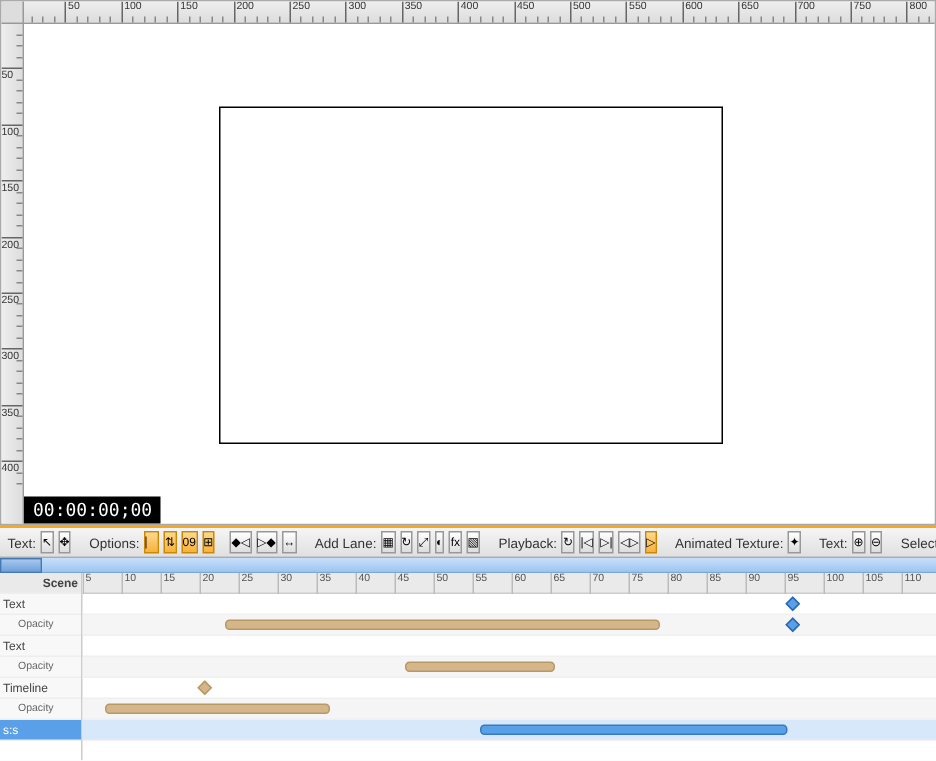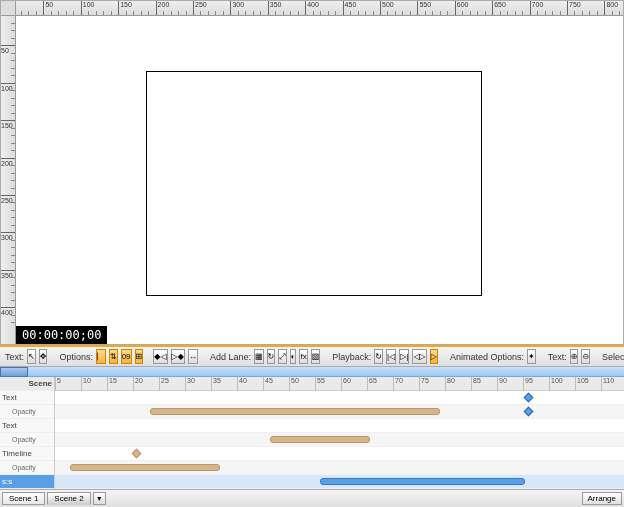--- a/index.html
+++ b/index.html
@@ -213,21 +213,21 @@
       <span class="btn">fx</span>
       <span class="btn">▧</span>
       <span class="sep"></span>
       <span class="lbl">Playback:</span>
       <span class="btn">↻</span>
       <span class="btn">|◁</span>
       <span class="btn">▷|</span>
       <span class="btn">◁▷</span>
       <span class="btn on">▷</span>
       <span class="sep"></span>
-      <span class="lbl">Animated Options:</span>
+      <span class="lbl">Animated Texture:</span>
       <span class="btn">✦</span>
       <span class="sep"></span>
       <span class="lbl">Text:</span>
       <span class="btn">⊕</span>
       <span class="btn">⊖</span>
       <span class="sep"></span>
       <span class="lbl">Selection:</span>
 
     </div>
     <div class="tl-slider">
@@ -286,20 +286,14 @@
           <div class="key tan" style="left:78px;"></div>
         </div>
         <div class="tl-track sub">
           <div class="bar tan" style="left:15px;width:150px;"></div>
         </div>
         <div class="tl-track sel">
           <div class="bar blue" style="left:265px;width:205px;"></div>
         </div>
       </div>
     </div>
-    <div class="tl-footer">
-      <span class="scene-tab">Scene 1</span>
-      <span class="scene-tab active">Scene 2</span>
-      <span class="add-btn">▾</span>
-      <span class="arrange">Arrange</span>
-    </div>
   </div>
 </div>
 
 </body></html>

